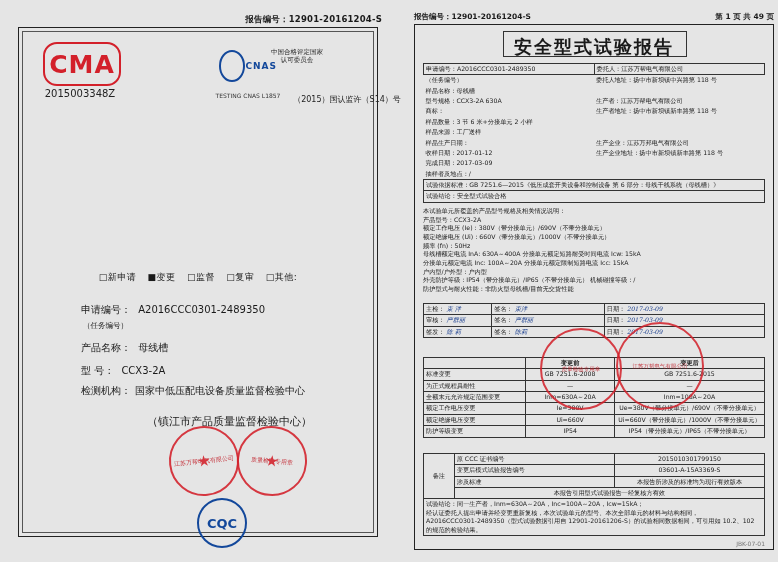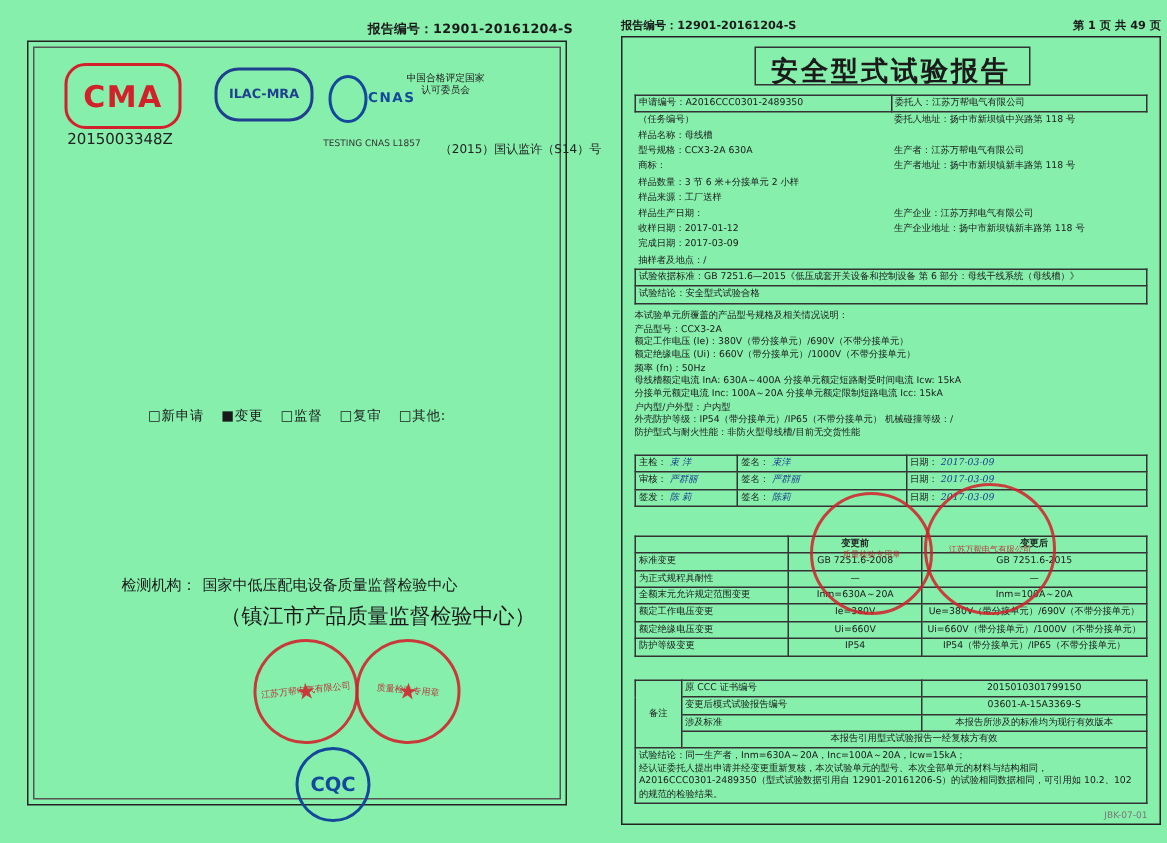--- a/index.html
+++ b/index.html
@@ -1,28 +1,28 @@
 <!DOCTYPE html>
 <html><head>
 <meta charset="utf-8">
 <style>
   html,body{margin:0;padding:0;background:#ffffff;}
   body{width:778px;height:562px;font-family:"DejaVu Sans","Liberation Sans",sans-serif;color:#1a1a1a;}
-  .page{position:relative;width:778px;height:562px;overflow:hidden;background:#86efac;}
+  .page{position:relative;width:778px;height:562px;overflow:hidden;background:#e5e5e5;}
 
   
   .left-doc{position:absolute;left:0;top:0;width:396px;height:562px;}
   .left-topline{position:absolute;right:14px;top:14px;font-size:8.5px;font-weight:bold;letter-spacing:.2px;}
   .left-frame{position:absolute;left:18px;top:27px;width:358px;height:508px;border:1.6px solid #222;}
   .left-inner{position:absolute;left:3px;top:3px;right:3px;bottom:3px;border:0.8px solid #555;}
 
   .logos{position:absolute;left:20px;top:14px;width:318px;height:74px;}
   .logo{position:absolute;top:0;}
   .cma{left:4px;width:74px;height:40px;border:2px solid #d3202a;border-radius:14px;color:#d3202a;
-       display:flex;align-items:center;justify-content:center;font-size:20px;font-weight:bold;letter-spacing:1px;}
+       display:flex;align-items:center;justify-content:center;font-size:25px;font-weight:bold;letter-spacing:1px;}
   .cma-sub{position:absolute;left:0px;top:46px;width:82px;text-align:center;font-size:10px;color:#222;}
   .ilac{left:104px;width:66px;height:42px;display:flex;align-items:center;justify-content:center;}
   .ilac-badge{width:64px;height:32px;border:2px solid #1f3f8f;border-radius:16px;color:#1f3f8f;font-size:8.5px;
               font-weight:bold;display:flex;align-items:center;justify-content:center;}
   .cnas{left:180px;width:58px;height:48px;display:flex;flex-direction:row;align-items:center;justify-content:center;}
   .cnas-circ{width:28px;height:28px;border-radius:50%;border:2px solid #13489b;}
   .cnas-txt{font-size:9px;font-weight:bold;color:#13489b;letter-spacing:1px;}
   .cnas-note{position:absolute;left:170px;top:50px;width:78px;text-align:center;font-size:6px;color:#333;line-height:1.25;}
   .cnas-cn{position:absolute;left:232px;top:6px;width:52px;font-size:6.5px;color:#222;line-height:1.3;text-align:center;}
   .ccc{left:288px;width:44px;height:44px;border-radius:50%;border:2.2px solid #d3202a;color:#d3202a;
@@ -38,21 +38,21 @@
   .checkrow span{margin:0 4px;}
 
   .fields{position:absolute;left:62px;top:275px;font-size:10px;line-height:1.35;}
   .fld{margin-bottom:4px;white-space:nowrap;}
   .fld .k{display:inline-block;}
   .fld .v{display:inline-block;margin-left:4px;}
   .sub-note{font-size:7.5px;margin-left:2px;}
 
   .inst{position:absolute;left:62px;top:355px;font-size:10px;line-height:1.5;}
   .inst .body{margin-left:4px;}
-  .inst .paren{display:block;margin-left:66px;font-size:14px;margin-top:3px;}
+  .inst .paren{display:block;margin-left:66px;font-size:11px;margin-top:16px;}
 
   
   .seal{position:absolute;border:2px solid #d3202a;border-radius:50%;color:#c0202a;
         display:flex;align-items:center;justify-content:center;text-align:center;
         font-size:6px;line-height:1.1;opacity:.88;}
   .seal .star{position:absolute;color:#d3202a;font-size:15px;}
   .seal-l1{left:150px;top:398px;width:66px;height:66px;transform:rotate(-6deg);}
   .seal-l2{left:218px;top:398px;width:66px;height:66px;transform:rotate(5deg);}
   .cqc{position:absolute;left:178px;top:470px;width:46px;height:46px;border:2px solid #13489b;border-radius:50%;
        color:#13489b;display:flex;align-items:center;justify-content:center;font-size:13px;font-weight:bold;}
@@ -88,23 +88,20 @@
 
   <div class="left-doc">
     <div class="left-topline">报告编号：12901-20161204-S</div>
     <div class="left-frame">
       <div class="left-inner"></div>
 
       <div class="logos">
         <div class="logo cma">CMA</div>
         <div class="cma-sub">2015003348Z</div>
 
-        <div class="logo ilac">
-          <div class="ilac-badge">ILAC-MRA</div>
-        </div>
 
         <div class="logo cnas">
           <div class="cnas-circ"></div>
           <div class="cnas-txt">CNAS</div>
         </div>
         <div class="cnas-note">TESTING
 CNAS L1857</div>
         <div class="cnas-cn">中国合格评定国家认可委员会</div>
 
         <div class="ccc-sub">（2015）国认监许（S14）号</div>
@@ -112,20 +109,35 @@
 
 
       <div class="checkrow">
         <span>□新申请</span>
         <span>■变更</span>
         <span>□监督</span>
         <span>□复审</span>
         <span>□其他:</span>
       </div>
 
+      <div class="fields">
+        <div class="fld">
+          <span class="k">申请编号：</span>
+          <span class="v">A2016CCC0301-2489350</span>
+        </div>
+        <div class="fld sub-note">（任务编号）</div>
+        <div class="fld" style="margin-top:10px">
+          <span class="k">产品名称：</span>
+          <span class="v">母线槽</span>
+        </div>
+        <div class="fld" style="margin-top:10px">
+          <span class="k">型    号：</span>
+          <span class="v">CCX3-2A</span>
+        </div>
+      </div>
 
       <div class="inst">
         <span>检测机构：</span><span class="body">国家中低压配电设备质量监督检验中心</span>
         <span class="paren">（镇江市产品质量监督检验中心）</span>
       </div>
 
       <div class="seal seal-l1">
         <span class="star">★</span>
         <span>江苏万帮电气有限公司</span>
       </div>

